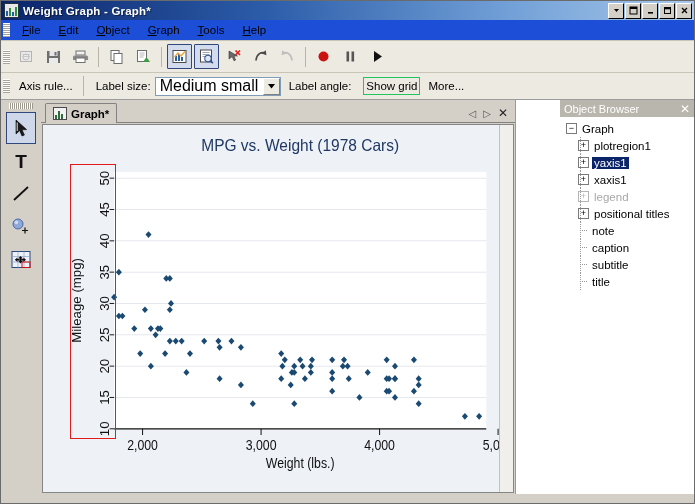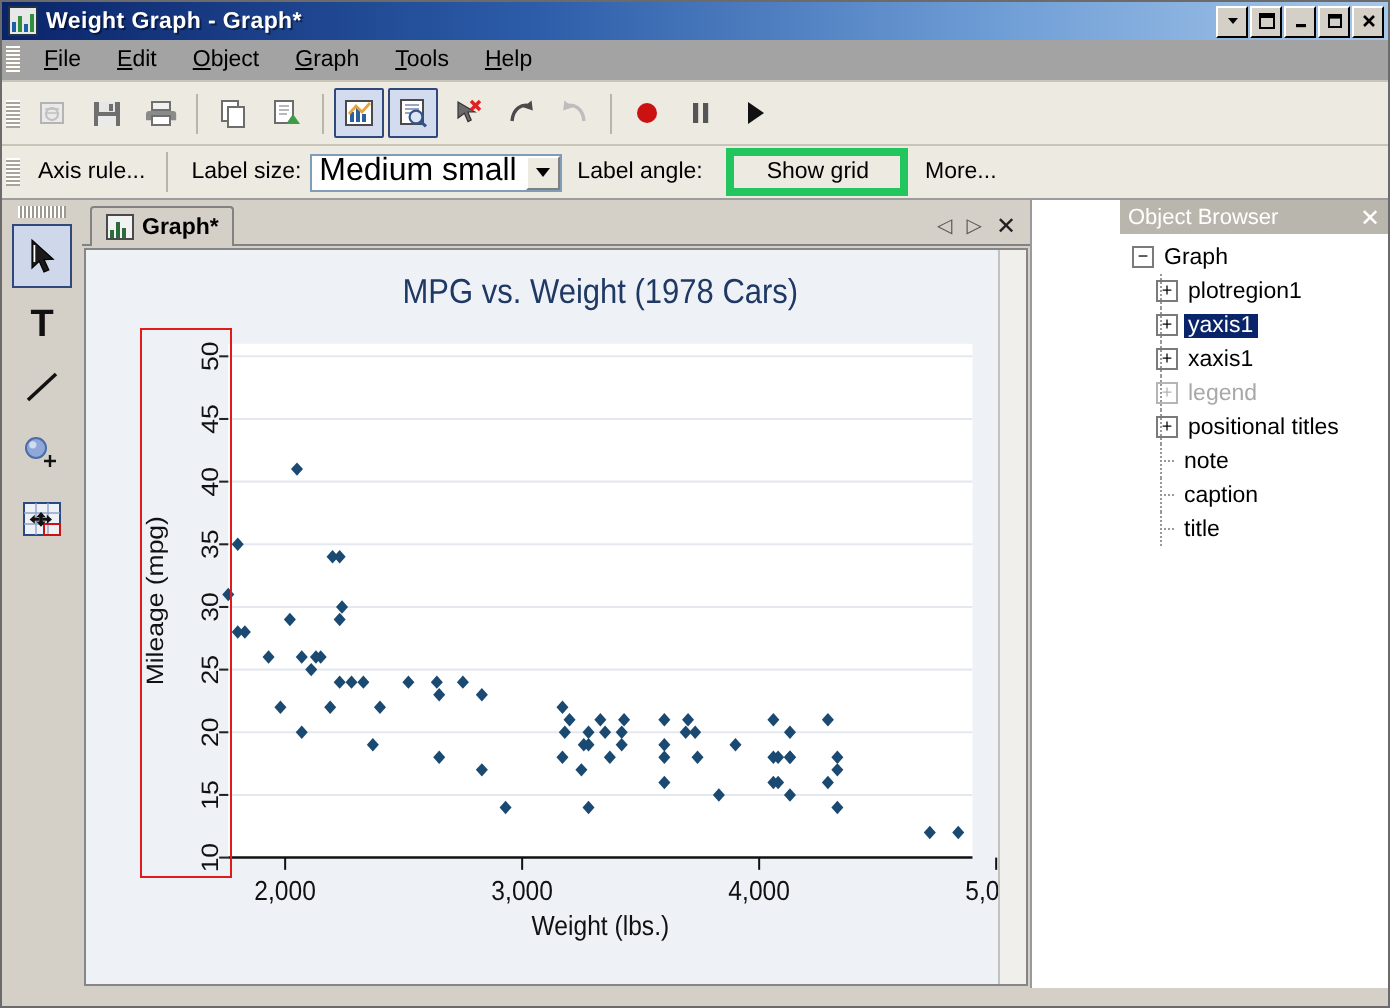--- a/index.html
+++ b/index.html
@@ -24,40 +24,40 @@
   .app-icon i:nth-child(4){left:10px;height:9px;background:#2f8f3f;}
   .title-text{color:#fff;font-weight:bold;font-size:11.5px;flex:1;
     text-shadow:1px 1px 0 rgba(0,0,0,.45);letter-spacing:.2px;}
   .tb-btns{display:flex;gap:1px;align-items:center;}
   .tb-btn{width:14px;height:14px;background:#d4d0c8;border:1px solid;
     border-color:#fff #000 #000 #fff;display:flex;align-items:center;
     justify-content:center;font-size:8px;line-height:1;color:#000;}
   .tb-btn svg{display:block;}
 
   
-  .menubar{height:20px;display:flex;align-items:center;background:#a3a3a3;
+  .menubar{height:20px;display:flex;align-items:center;background:#1d4ed8;
     border-bottom:1px solid #c8c4b8;}
   .grip{width:7px;height:14px;margin:0 3px 0 2px;flex:none;
     background-image:repeating-linear-gradient(to bottom,#fff 0 1px,#a8a49a 1px 2px);
     background-size:2px 4px;background-repeat:repeat;}
   .menu-item{padding:2px 9px;font-size:11.5px;color:#000;}
   .menu-item u{text-decoration:underline;}
 
   
   .toolbar{height:31px;display:flex;align-items:center;background:#edeae1;
     border-bottom:1px solid #c8c4b8;}
   .tool{width:23px;height:23px;margin:0 1px;display:flex;align-items:center;
     justify-content:center;border:1px solid transparent;border-radius:1px;}
   .tool.active{border:1px solid #30487c;background:#d3dcee;}
   .tsep{width:1px;height:20px;background:#b9b5a9;margin:0 4px;}
 
   
   .optbar{height:26px;display:flex;align-items:center;background:#edeae1;
     border-bottom:1px solid #9c9c9c;font-size:11.5px;}
-  .opt-btn{border:4px solid #22c55e;background:#edeae1;padding:2px 16px;
+  .opt-btn{border:1px solid #22c55e;background:#edeae1;padding:2px 2px;
     font-size:11.5px;margin-right:2px;}
   .opt-flat{padding:2px 6px;font-size:11.5px;}
   .opt-label{padding:0 4px 0 8px;font-size:11.5px;}
   .combo{height:17px;border:1px solid #7f9db9;background:#fff;display:flex;
     align-items:center;font-size:16px;}
   .combo .val{padding:0 4px;white-space:nowrap;}
   .combo .arrow{width:15px;height:15px;margin-left:auto;background:#edeae1;
     border:1px solid;border-color:#fff #808080 #808080 #fff;
     display:flex;align-items:center;justify-content:center;}
 
@@ -519,20 +519,26 @@
           <div class="node indent2">
             <span class="dotline"></span>
             <span class="tick-h"></span>
             <span class="lead"></span>
             <span class="nlabel">caption</span>
           </div>
           <div class="node indent2">
             <span class="dotline"></span>
             <span class="tick-h"></span>
             <span class="lead"></span>
+            <span class="nlabel">subtitle</span>
+          </div>
+          <div class="node indent2">
+            <span class="dotline"></span>
+            <span class="tick-h"></span>
+            <span class="lead"></span>
             <span class="nlabel">title</span>
           </div>
         </div>
     </div>
   </div>
 
   <div class="statusbar"></div>
 </div>
 
 </body></html>

